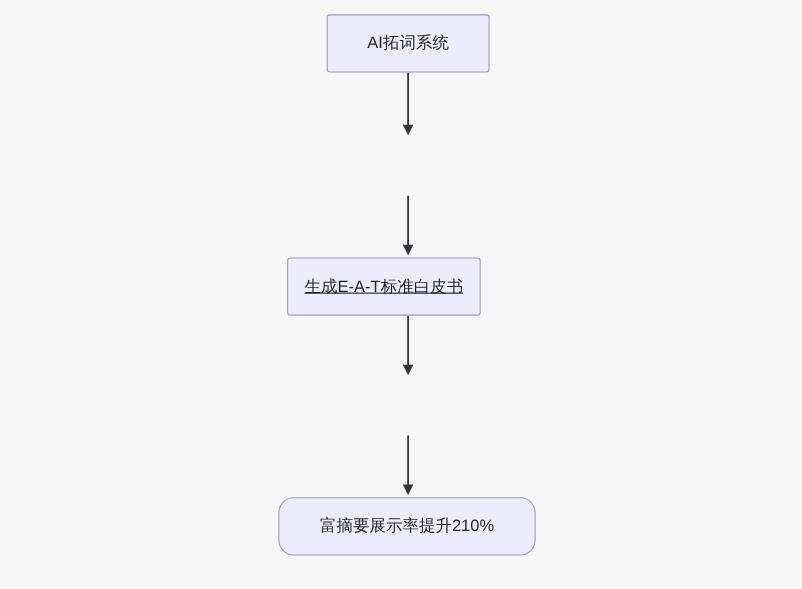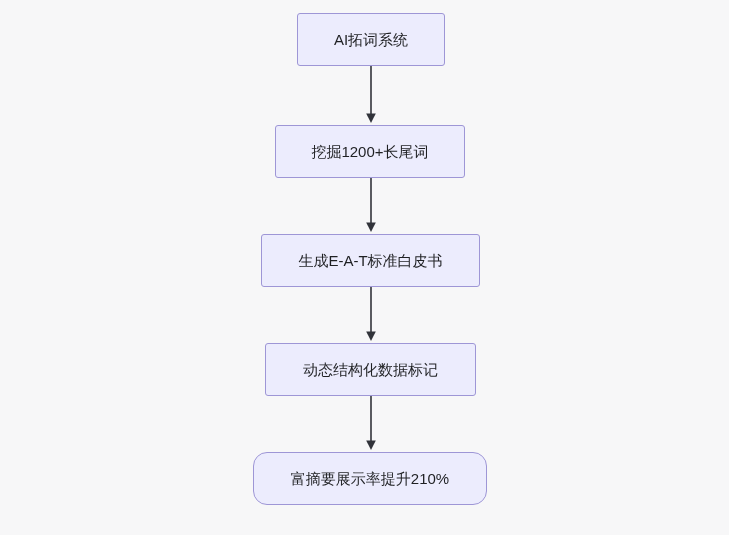--- a/index.html
+++ b/index.html
@@ -68,20 +68,18 @@
       <polygon points="371,341 366.2,331.5 375.8,331.5"></polygon>
     </g>
     <g>
       <line x1="371" y1="396" x2="371" y2="443"></line>
       <polygon points="371,450 366.2,440.5 375.8,440.5"></polygon>
     </g>
   </svg>
 
   <div class="node" style="left:297px; top:13px; width:148px; height:53px;">AI拓词系统</div>
 
-  <div class="node" style="left:275px; top:125px; width:190px; height:53px;">挖掘1200+长尾词</div>
 
-  <div class="node" style="left:261px; top:234px; width:219px; height:53px;">生成E-A-T标准白皮书</div>
+  <div class="node" style="left:261px; top:234px; width:176px; height:53px;text-decoration:underline;">生成E-A-T标准白皮书</div>
 
-  <div class="node" style="left:265px; top:343px; width:211px; height:53px;">动态结构化数据标记</div>
 
   <div class="node" style="left:253px; top:452px; width:234px; height:53px;border-radius:14px;">富摘要展示率提升210%</div>
 </div>
 
 </body></html>

